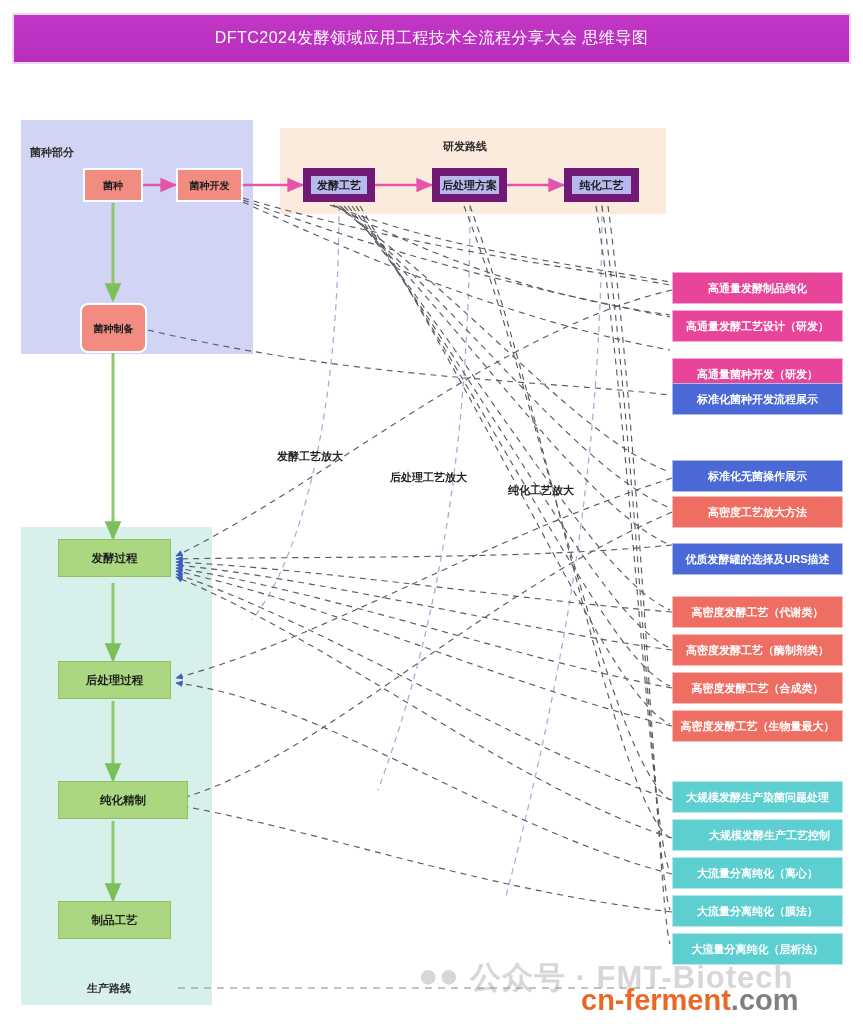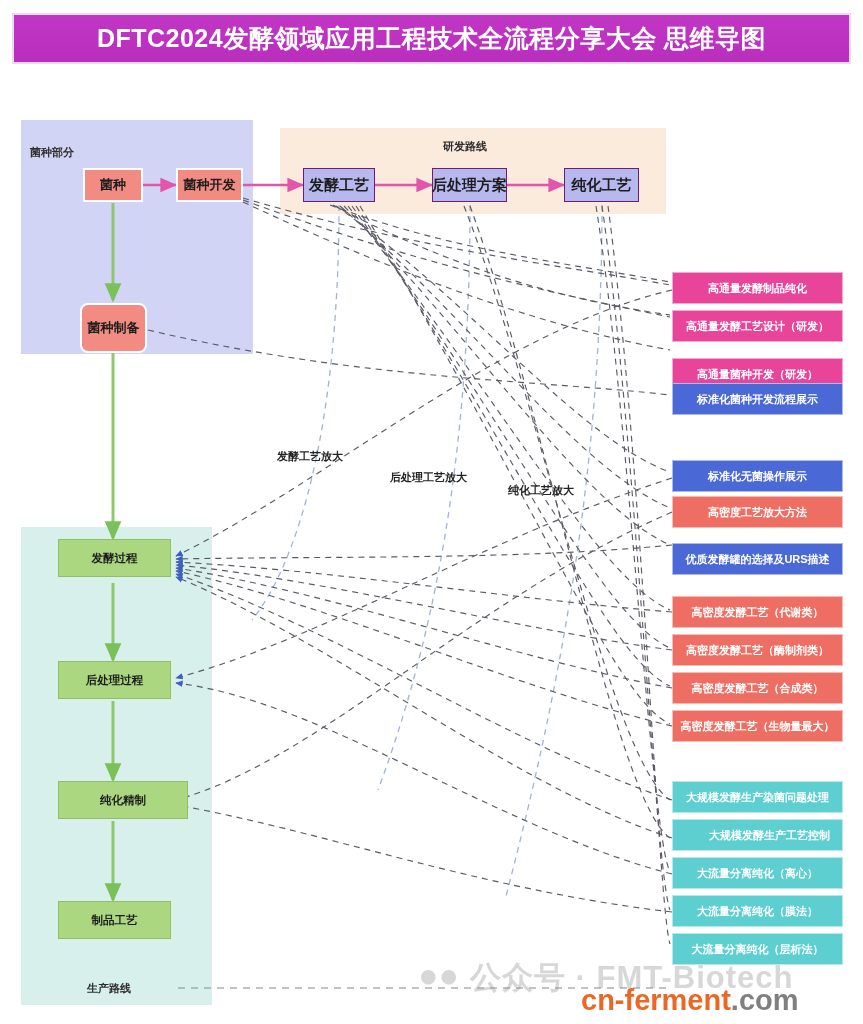--- a/index.html
+++ b/index.html
@@ -11,21 +11,21 @@
   #stage{position:absolute;left:0;top:0;width:863px;height:1024px;}
 
   
   .title-bar{
     position:absolute;left:14px;top:15px;width:835px;height:47px;
     background:linear-gradient(180deg,#c236c6 0%,#b92ebd 100%);
     box-shadow:0 0 0 2px rgba(220,170,225,.45);
     display:flex;align-items:center;justify-content:center;
   }
   .title-bar .t{
-    color:#ffffff;font-size:25px;font-weight:bold;letter-spacing:.5px;
+    color:#ffffff;font-size:16px;font-weight:normal;letter-spacing:.5px;
     white-space:nowrap;
     text-align:center;
   }
 
   
   .panel{position:absolute;}
   .panel-strain{left:21px;top:120px;width:232px;height:234px;background:#d2d4f5;}
   .panel-rd{left:280px;top:128px;width:386px;height:86px;background:#faebdd;}
   .panel-prod{left:21px;top:527px;width:191px;height:478px;background:#d8f0ec;}
   .panel-label{
@@ -34,22 +34,22 @@
 
   
   #wires{position:absolute;left:0;top:0;width:863px;height:1024px;pointer-events:none;}
 
   
   .node{
     position:absolute;display:flex;align-items:center;justify-content:center;
     box-sizing:border-box;font-weight:bold;white-space:nowrap;
     text-align:center;line-height:1.1;
   }
-  .node-salmon{background:#f28b82;border:2px solid #ffffff;color:#1d1d1d;font-size:13px;}
-  .node-periwinkle{background:#b7b8ee;border:1px solid #701a75;color:#1d1d1d;font-size:15px;}
+  .node-salmon{background:#f28b82;border:2px solid #ffffff;color:#1d1d1d;font-size:10px;}
+  .node-periwinkle{background:#b7b8ee;border:8px solid #701a75;color:#1d1d1d;font-size:11px;}
   .node-green{background:#aad77f;border:1px solid #8cc263;color:#1d1d1d;font-size:11.5px;}
 
   
   .chip{
     position:absolute;left:672px;width:171px;height:32px;box-sizing:border-box;
     display:flex;align-items:center;justify-content:center;
     color:#ffffff;font-size:11px;font-weight:bold;white-space:nowrap;
     border:1px solid rgba(255,255,255,.55);
   }
   .c-magenta{background:#e8459a;}

